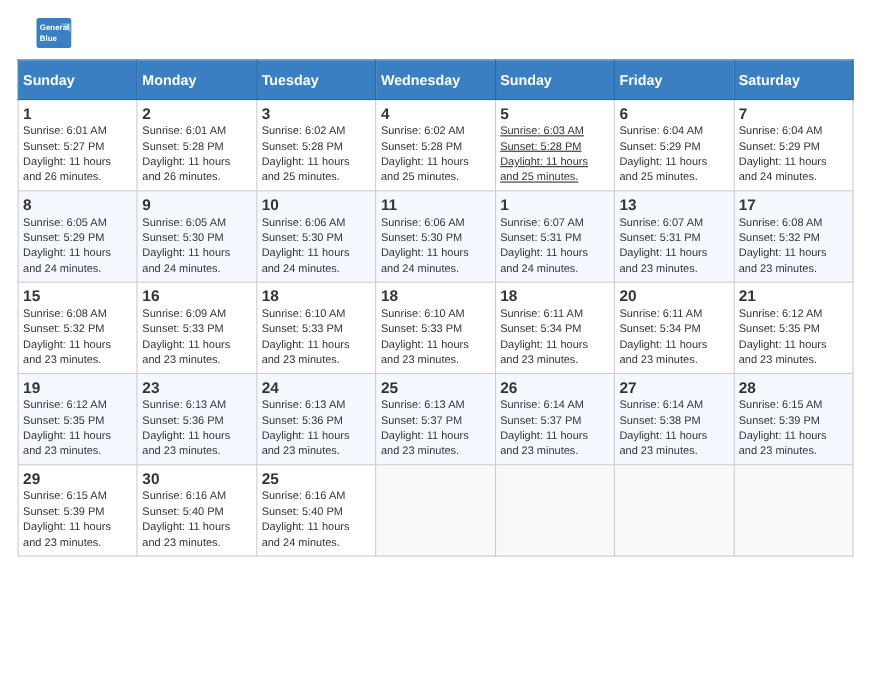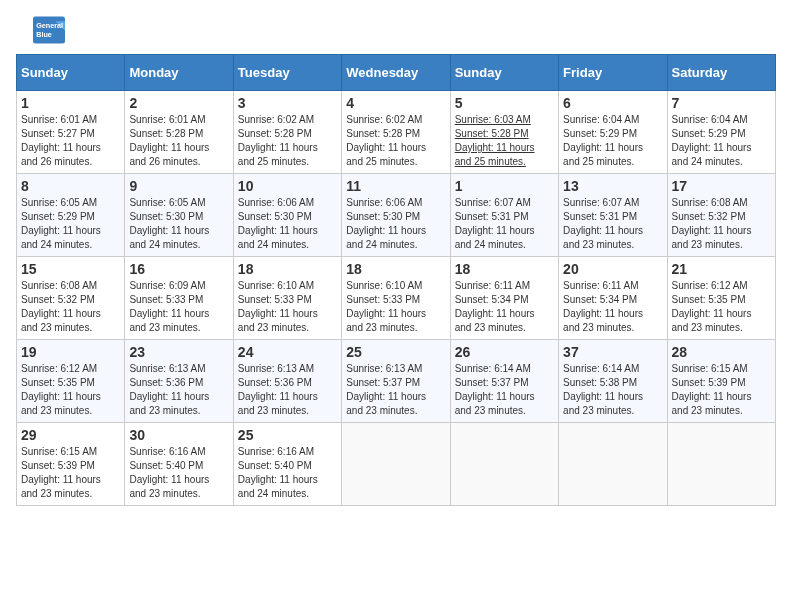--- a/index.html
+++ b/index.html
@@ -293,21 +293,21 @@
 and 23 minutes.</div>
         </td>
         <td>
           <span class="day-num">26</span>
           <div class="day-info" style="white-space: pre-line;">Sunrise: 6:14 AM
 Sunset: 5:37 PM
 Daylight: 11 hours
 and 23 minutes.</div>
         </td>
         <td>
-          <span class="day-num">37</span>
+          <span class="day-num">27</span>
           <div class="day-info" style="white-space: pre-line;">Sunrise: 6:14 AM
 Sunset: 5:38 PM
 Daylight: 11 hours
 and 23 minutes.</div>
         </td>
         <td>
           <span class="day-num">28</span>
           <div class="day-info" style="white-space: pre-line;">Sunrise: 6:15 AM
 Sunset: 5:39 PM
 Daylight: 11 hours

